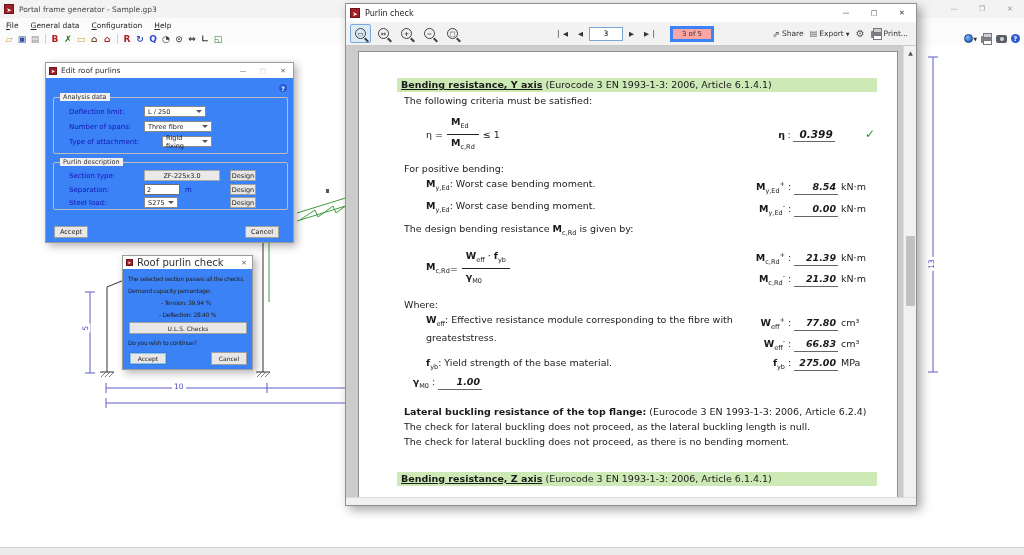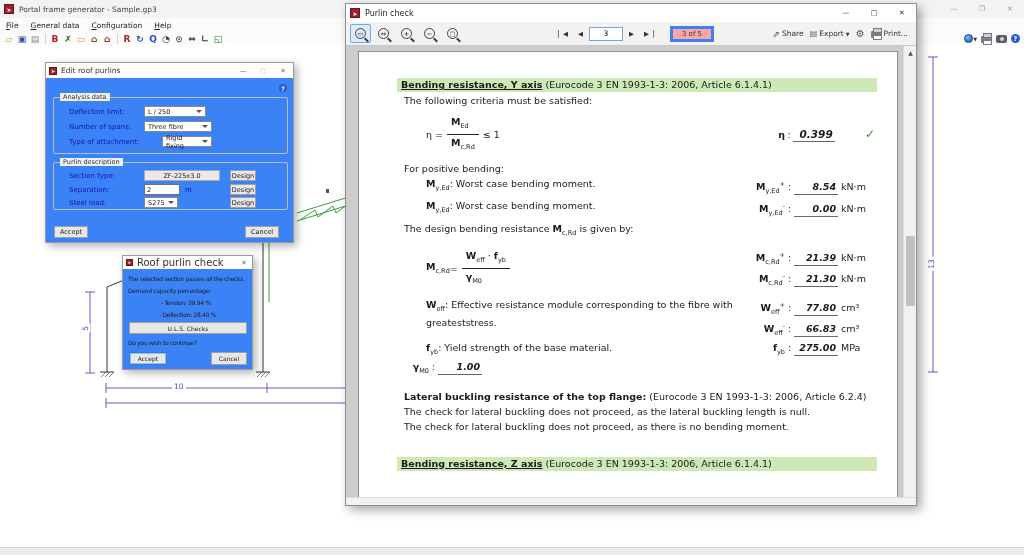--- a/index.html
+++ b/index.html
@@ -434,20 +434,21 @@
                 <span class="vunit">kN·m</span>
               </div>
               <div class="vrow">
                 <span class="fsym vsym"><b>M</b><sub>c,Rd</sub><sup>-</sup></span>
                 <span class="vcolon">:</span>
                 <span class="vval">21.30</span>
                 <span class="vunit">kN·m</span>
               </div>
             </div>
           </div>
+          <div class="p">Where:</div>
           <div class="drow">
             <div class="dleft"><span class="fsym"><b>W</b><sub>eff</sub></span>: Effective resistance module corresponding to the fibre with greateststress.</div>
             <div class="vblock">
               <div class="vrow">
                 <span class="fsym vsym"><b>W</b><sub>eff</sub><sup>+</sup></span>
                 <span class="vcolon">:</span>
                 <span class="vval">77.80</span>
                 <span class="vunit">cm³</span>
               </div>
               <div class="vrow">

